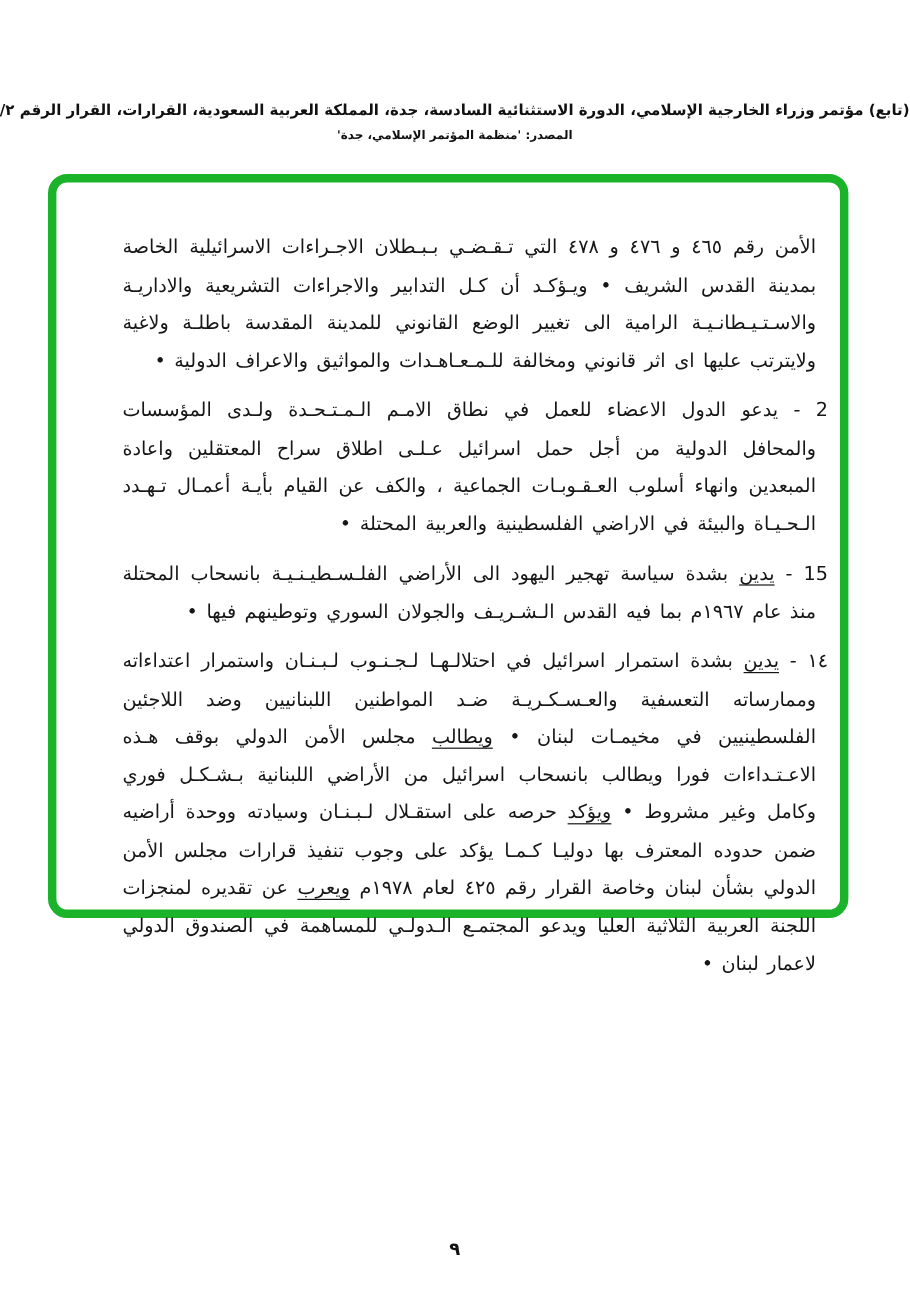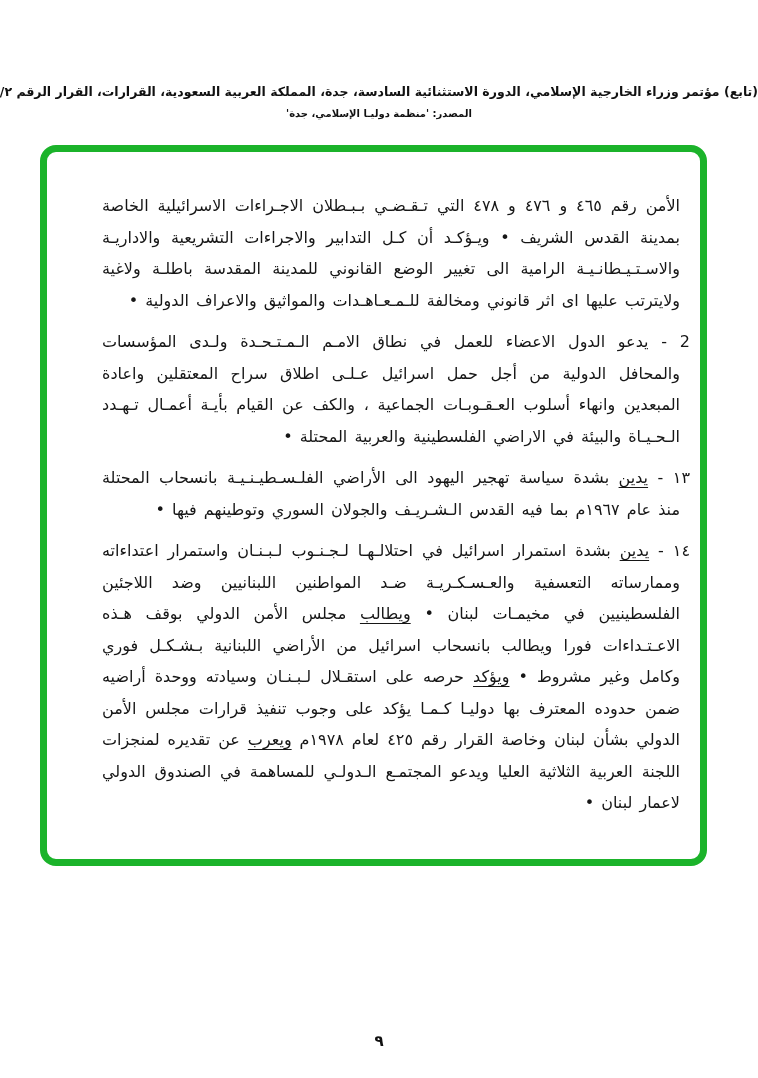--- a/index.html
+++ b/index.html
@@ -31,21 +31,21 @@
     margin-top: 9px;
     font-size: 10px;
     font-weight: bold;
     color: #111111;
   }
   .resolution-box {
     position: absolute;
     left: 40px;
     top: 145px;
     width: 667px;
-    height: 721px;
+    height: 620px;
     box-sizing: border-box;
     border: 7px solid #1bb32a;
     border-radius: 16px;
     background: #ffffff;
   }
   .resolution-text {
     direction: rtl;
     box-sizing: border-box;
     padding: 38px 20px 20px 55px;
     font-size: 16px;
@@ -79,27 +79,27 @@
     direction: rtl;
   }
 </style>
 </head>
 <body>
 
 <div class="sheet">
 
   <div class="header-line">(تابع) مؤتمر وزراء الخارجية الإسلامي، الدورة الاستثنائية السادسة، جدة، المملكة العربية السعودية، القرارات، القرار الرقم ٦/٢-EX</div>
 
-  <div class="source-line">المصدر: 'منظمة دوليـا الإسلامي، جدة'</div>
+  <div class="source-line">المصدر: 'منظمة المؤتمر الإسلامي، جدة'</div>
 
   <div class="resolution-box">
     <div class="resolution-text">
 
     <p><span>الأمن رقم ٤٦٥ و ٤٧٦ و ٤٧٨ التي تـقـضـي بـبـطلان الاجـراءات الاسرائيلية الخاصة بمدينة القدس الشريف • ويـؤكـد أن كـل التدابير والاجراءات التشريعية والاداريـة والاسـتـيـطانـيـة الرامية الى تغيير الوضع القانوني للمدينة المقدسة باطلـة ولاغية ولايترتب عليها اى اثر قانوني ومخالفة للـمـعـاهـدات والمواثيق والاعراف الدولية •</span></p>
         <p class="numbered"><span class="item-number">2 - </span><span>يدعو الدول الاعضاء للعمل في نطاق الامـم الـمـتـحـدة ولـدى المؤسسات والمحافل الدولية من أجل حمل اسرائيل عـلـى اطلاق سراح المعتقلين واعادة المبعدين وانهاء أسلوب العـقـوبـات الجماعية ، والكف عن القيام بأيـة أعمـال تـهـدد الـحـيـاة والبيئة في الاراضي الفلسطينية والعربية المحتلة •</span></p>
-        <p class="numbered"><span class="item-number">١٣ - </span><span class="seg-underline">يدين</span><span> بشدة سياسة تهجير اليهود الى الأراضي الفلـسـطيـنـيـة بانسحاب المحتلة منذ عام ١٩٦٧م بما فيه القدس الـشـريـف والجولان السوري وتوطينهم فيها •</span></p>
+        <p class="numbered"><span class="item-number">15 - </span><span class="seg-underline">يدين</span><span> بشدة سياسة تهجير اليهود الى الأراضي الفلـسـطيـنـيـة بانسحاب المحتلة منذ عام ١٩٦٧م بما فيه القدس الـشـريـف والجولان السوري وتوطينهم فيها •</span></p>
         <p class="numbered"><span class="item-number">١٤ - </span><span class="seg-underline">يدين</span><span> بشدة استمرار اسرائيل في احتلالـهـا لـجـنـوب لـبـنـان واستمرار اعتداءاته وممارساته التعسفية والعـسـكـريـة ضـد المواطنين اللبنانيين وضد اللاجئين الفلسطينيين في مخيمـات لبنان • </span><span class="seg-underline">ويطالب</span><span> مجلس الأمن الدولي بوقف هـذه الاعـتـداءات فورا ويطالب بانسحاب اسرائيل من الأراضي اللبنانية بـشـكـل فوري وكامل وغير مشروط • </span><span class="seg-underline">ويؤكد</span><span> حرصه على استقـلال لـبـنـان وسيادته ووحدة أراضيه ضمن حدوده المعترف بها دوليـا كـمـا يؤكد على وجوب تنفيذ قرارات مجلس الأمن الدولي بشأن لبنان وخاصة القرار رقم ٤٢٥ لعام ١٩٧٨م </span><span class="seg-underline">ويعرب</span><span> عن تقديره لمنجزات اللجنة العربية الثلاثية العليا ويدعو المجتمـع الـدولـي للمساهمة في الصندوق الدولي لاعمار لبنان •</span></p>
       </div>
   </div>
 
   <div class="page-number">٩</div>
 
 </div>
 
 </body></html>

